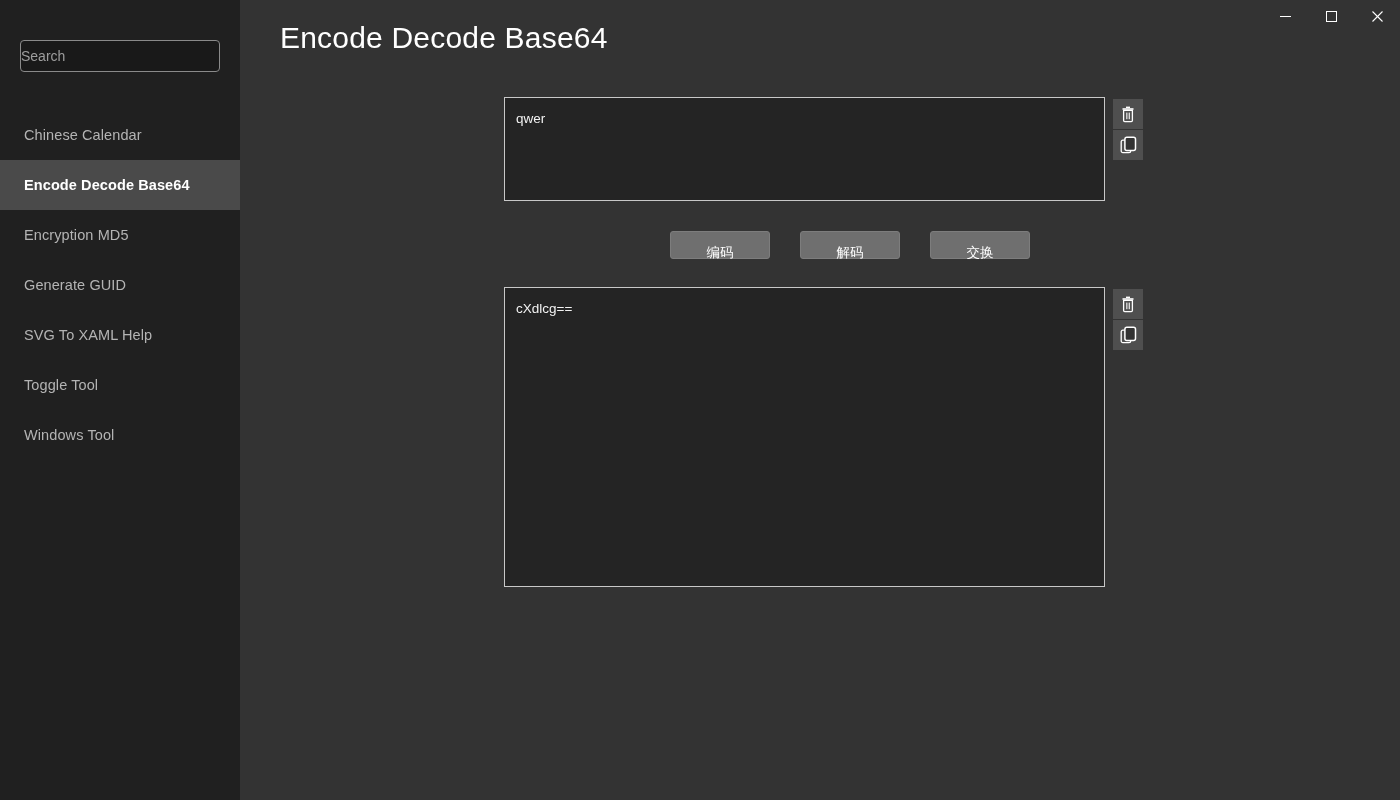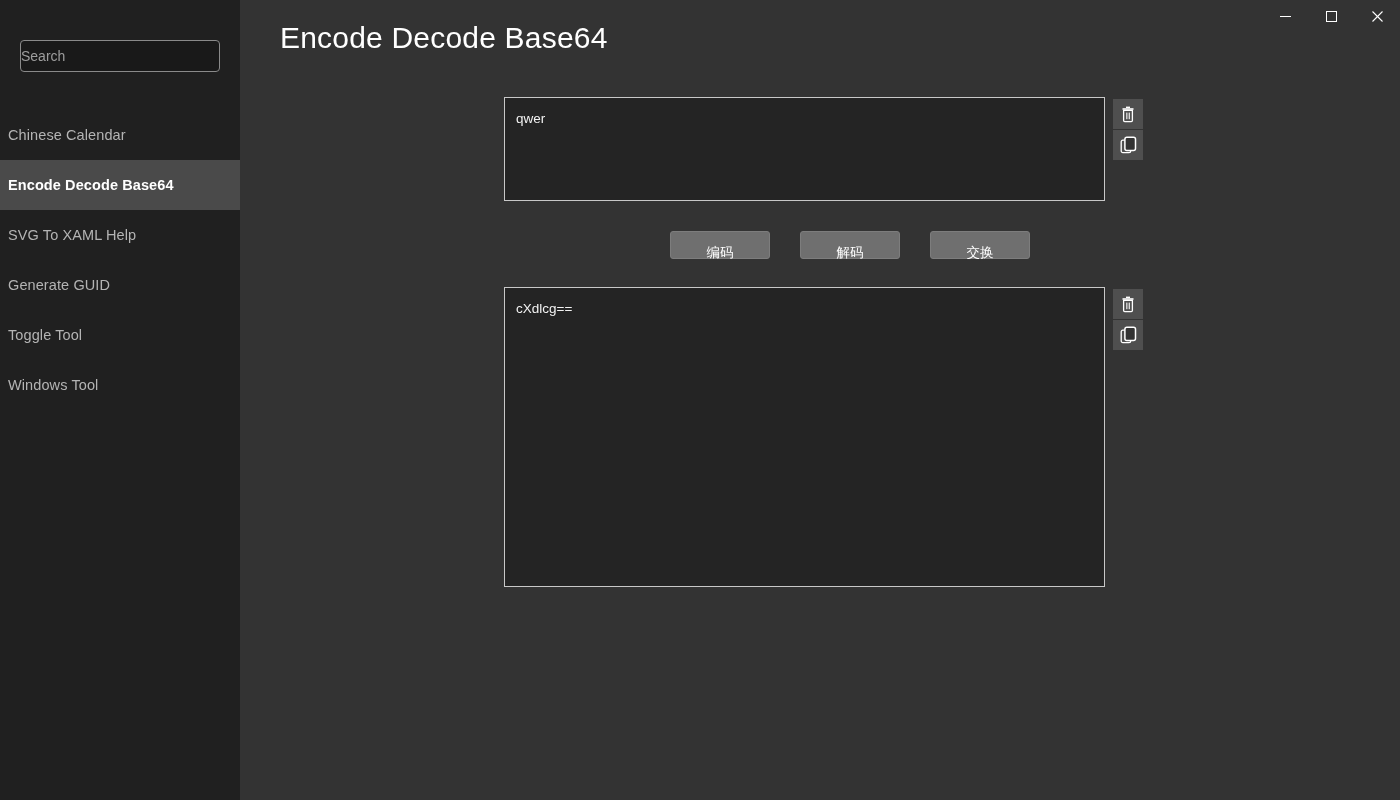--- a/index.html
+++ b/index.html
@@ -62,21 +62,21 @@
     width: 240px;
   }
 
   .nav-item {
     position: relative;
     width: 240px;
     height: 50px;
     display: flex;
     align-items: center;
     box-sizing: border-box;
-    padding-left: 8px;
+    padding-left: 24px;
     cursor: default;
   }
 
   .nav-item-label {
     font-size: 14.5px;
     color: #b4b4b4;
     letter-spacing: 0.1px;
     white-space: nowrap;
   }
 
@@ -207,27 +207,30 @@
 
       <div class="nav-item">
         <span class="nav-item-label">Chinese Calendar</span>
       </div>
 
       <div class="nav-item selected">
         <span class="nav-item-label">Encode Decode Base64</span>
       </div>
 
 
+      <div class="nav-item">
+        <span class="nav-item-label">Encryption MD5</span>
+      </div>
+
+      <div class="nav-item">
+        <span class="nav-item-label">Generate GUID</span>
+      </div>
 
       <div class="nav-item">
         <span class="nav-item-label">SVG To XAML Help</span>
-      </div>
-
-      <div class="nav-item">
-        <span class="nav-item-label">Generate GUID</span>
       </div>
 
       <div class="nav-item">
         <span class="nav-item-label">Toggle Tool</span>
       </div>
 
       <div class="nav-item">
         <span class="nav-item-label">Windows Tool</span>
       </div>
 

